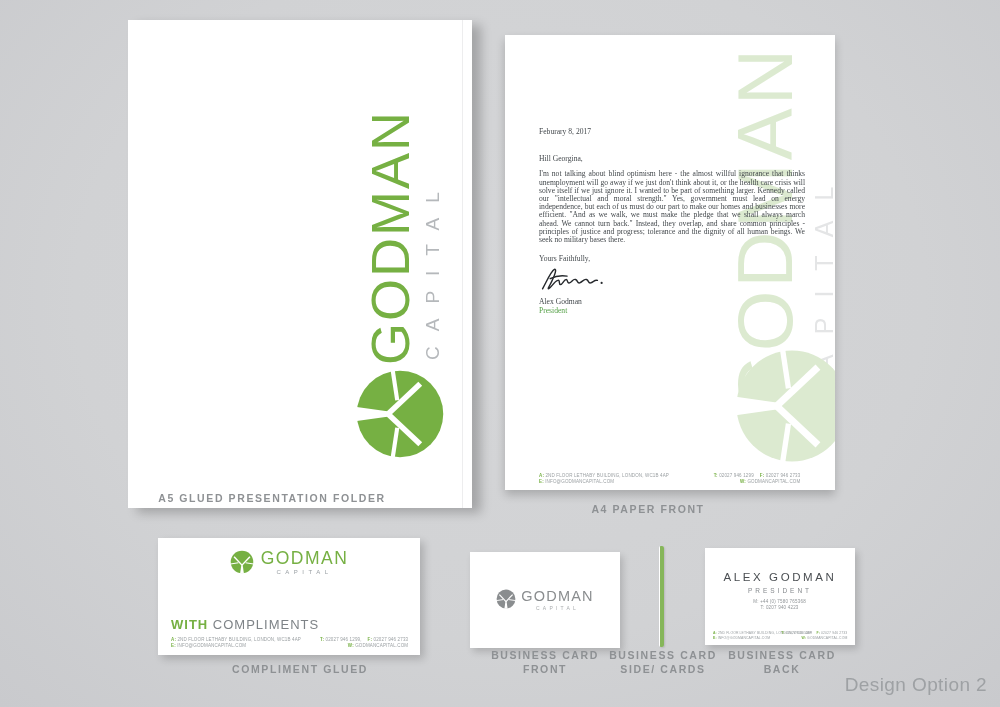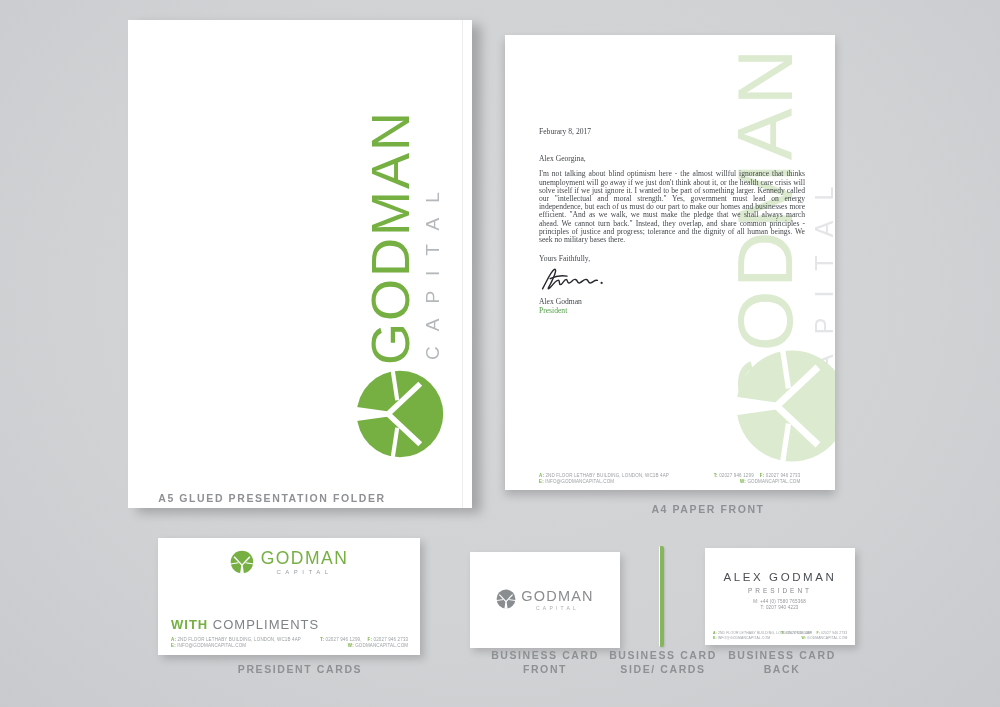--- a/index.html
+++ b/index.html
@@ -129,21 +129,21 @@
       <div class="sub">CAPITAL</div>
     </div>
     <div class="wm-logo">
       <svg viewBox="0 0 100 100" width="118" height="118">
           <use href="#tree-logo"></use>
         </svg>
     </div>
 
     <div class="letter-content">
       <div class="lc-date">Feburary 8, 2017</div>
-      <div class="lc-salutation">Alex Georgina,</div>
+      <div class="lc-salutation">Hill Georgina,</div>
       <div class="lc-body">I'm not talking about blind optimism here - the almost willful ignorance that thinks unemployment will go away if we just don't think about it, or the health care crisis will solve itself if we just ignore it. I wanted to be part of something larger. Kennedy called our "intellectual and moral strength." Yes, government must lead on energy independence, but each of us must do our part to make our homes and businesses more efficient. "And as we walk, we must make the pledge that we shall always march ahead. We cannot turn back." Instead, they overlap, and share common principles - principles of justice and progress; tolerance and the dignity of all human beings. We seek no military bases there.</div>
       <div class="lc-closing">Yours Faithfully,</div>
       <div class="lc-signature">
         <svg viewBox="0 0 90 32" width="78" height="27">
           <g fill="none" stroke="#26292d" stroke-width="1.7" stroke-linecap="round">
             <path d="M3 27 C8 18 13 6 17 4 C20 3 18 10 14 18 C11 24 9 27 10 27 C13 26 17 18 21 17 C24 16 22 22 24 22 C27 22 28 16 31 16 C33 16 32 21 35 20 C38 19 39 15 42 16 C45 17 44 21 47 20 C50 19 52 15 55 16 C58 17 57 21 60 20 C63 19 65 16 68 17"></path>
             <path d="M12 15 C18 12 26 11 32 12"></path>
           </g>
           <circle cx="73" cy="20" r="1.3" fill="#26292d"></circle>
         </svg>
@@ -158,21 +158,21 @@
         <div><span class="pfx">E:</span> <span>INFO@GODMANCAPITAL.COM</span></div>
       </div>
     </div>
     <div class="foot-right">
       <div class="micro s50r">
         <div><span class="pfx">T:</span> <span>02027 946 1299</span><span class="gapL pfx">F:</span> <span>02027 946 2733</span></div>
         <div><span class="pfx">W:</span> <span>GODMANCAPITAL.COM</span></div>
       </div>
     </div>
   </div>
-  <div class="caption" style="left:708px;top:503px">A4 PAPER FRONT</div>
+  <div class="caption" style="left:648px;top:503px">A4 PAPER FRONT</div>
 
   <div class="sheet cc">
     <div class="cc-lockup">
       <div class="icon">
         <svg viewBox="0 0 100 100" width="24" height="24">
             <use href="#tree-logo"></use>
           </svg>
       </div>
       <div>
         <div class="word">GODMAN</div>
@@ -188,21 +188,21 @@
         <div><span class="pfx">E:</span> <span>INFO@GODMANCAPITAL.COM</span></div>
       </div>
     </div>
     <div class="cc-right">
       <div class="micro s50r">
         <div><span class="pfx">T:</span> <span>02027 946 1299</span><span>,</span><span class="gapL pfx">F:</span> <span>02027 946 2733</span></div>
         <div><span class="pfx">W:</span> <span>GODMANCAPITAL.COM</span></div>
       </div>
     </div>
   </div>
-  <div class="caption" style="left:300px;top:663px">PRESIDENT CARDS</div>
+  <div class="caption" style="left:300px;top:663px">COMPLIMENT GLUED</div>
 
   <div class="sheet bcf">
     <div class="bcf-lockup">
       <div class="icon">
         <svg viewBox="0 0 100 100" width="20" height="20">
             <use href="#tree-logo"></use>
           </svg>
       </div>
       <div>
         <div class="word">GODMAN</div>
@@ -241,14 +241,15 @@
         <div><span class="pfx">T:</span> <span>02027 946 1299</span><span class="gapL pfx">F:</span> <span>02027 946 2733</span></div>
         <div><span class="pfx">W:</span> <span>GODMANCAPITAL.COM</span></div>
       </div>
     </div>
   </div>
   <div class="caption" style="left:782px;top:649px">
     <div>BUSINESS CARD</div>
     <div class="l2">BACK</div>
   </div>
 
+  <div class="design-label">Design Option 2</div>
 
 </div>
 
 </body></html>

